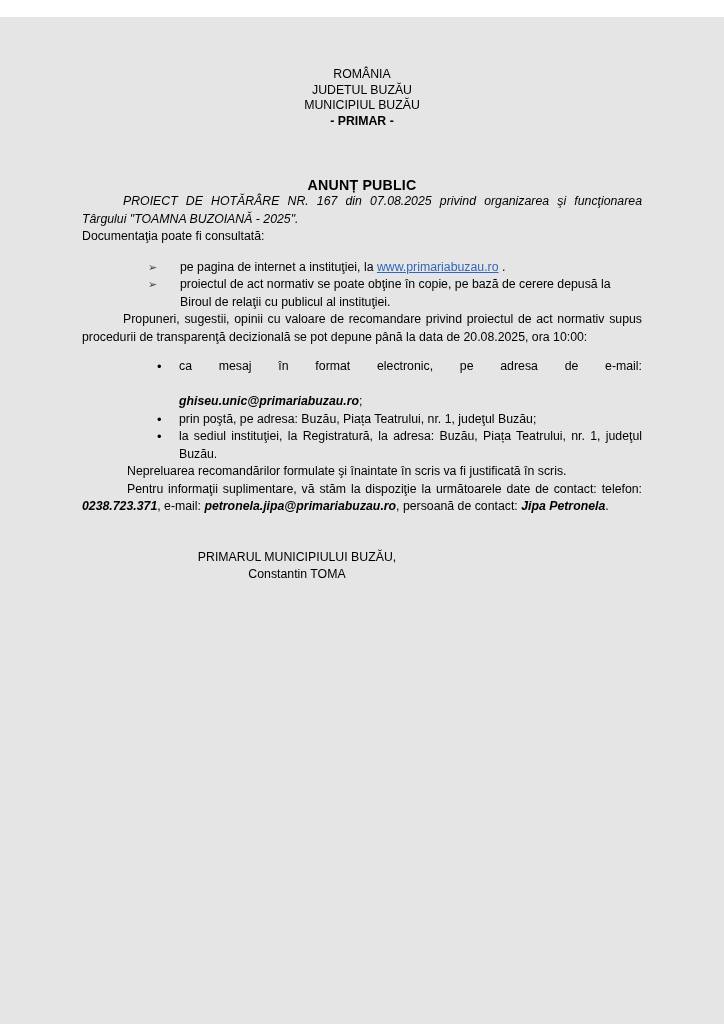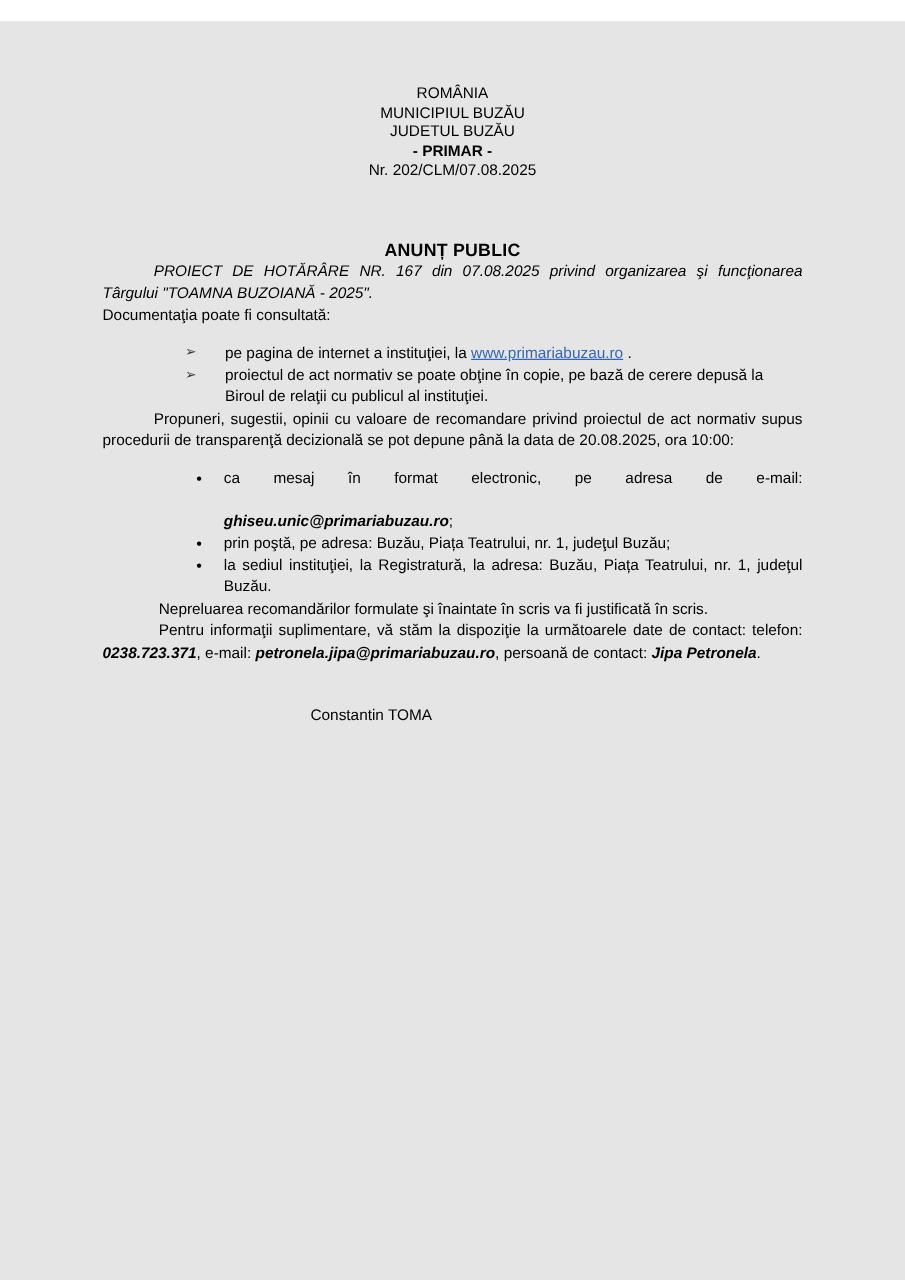--- a/index.html
+++ b/index.html
@@ -140,24 +140,23 @@
   }
 </style>
 </head>
 <body>
 
 <div class="page">
   <div class="content">
 
     <div class="letterhead">
       <div class="lh-line">ROMÂNIA</div>
+      <div class="lh-line">JUDETUL BUZĂU</div>
       <div class="lh-line">MUNICIPIUL BUZĂU</div>
-      <div class="lh-line">JUDETUL BUZĂU</div>
       <div class="lh-line lh-primar">- PRIMAR -</div>
-      <div class="lh-line">Nr. 202/CLM/07.08.2025</div>
     </div>
 
     <div class="doc-title">ANUNȚ PUBLIC</div>
 
 
     <p class="para p-project"><b>PROIECT DE HOTĂRÂRE NR. 167 din 07.08.2025</b><span> privind organizarea şi funcţionarea Târgului "TOAMNA BUZOIANĂ - 2025".</span></p>
 
     <p class="para p-doc">Documentaţia poate fi consultată:</p>
 
     <ul class="arrow-list">
@@ -186,17 +185,18 @@
         <span class="dot-marker">•</span>
         <span>la sediul instituţiei, la Registratură, la adresa: Buzău, Piața Teatrului, nr. 1, judeţul Buzău.</span>
       </li>
     </ul>
 
     <p class="para p-nepreluare">Nepreluarea recomandărilor formulate şi înaintate în scris va fi justificată în scris.</p>
 
     <p class="para p-contact"><span>Pentru informaţii suplimentare, vă stăm la dispoziţie la următoarele date de contact: telefon: </span><b>0238.723.371</b><span>, e-mail: </span><b>petronela.jipa@primariabuzau.ro</b><span>, persoană de contact: </span><b>Jipa Petronela</b><span>.</span></p>
 
     <div class="signature">
+      <div>PRIMARUL MUNICIPIULUI BUZĂU,</div>
       <div>Constantin TOMA</div>
     </div>
 
   </div>
 </div>
 
 </body></html>

